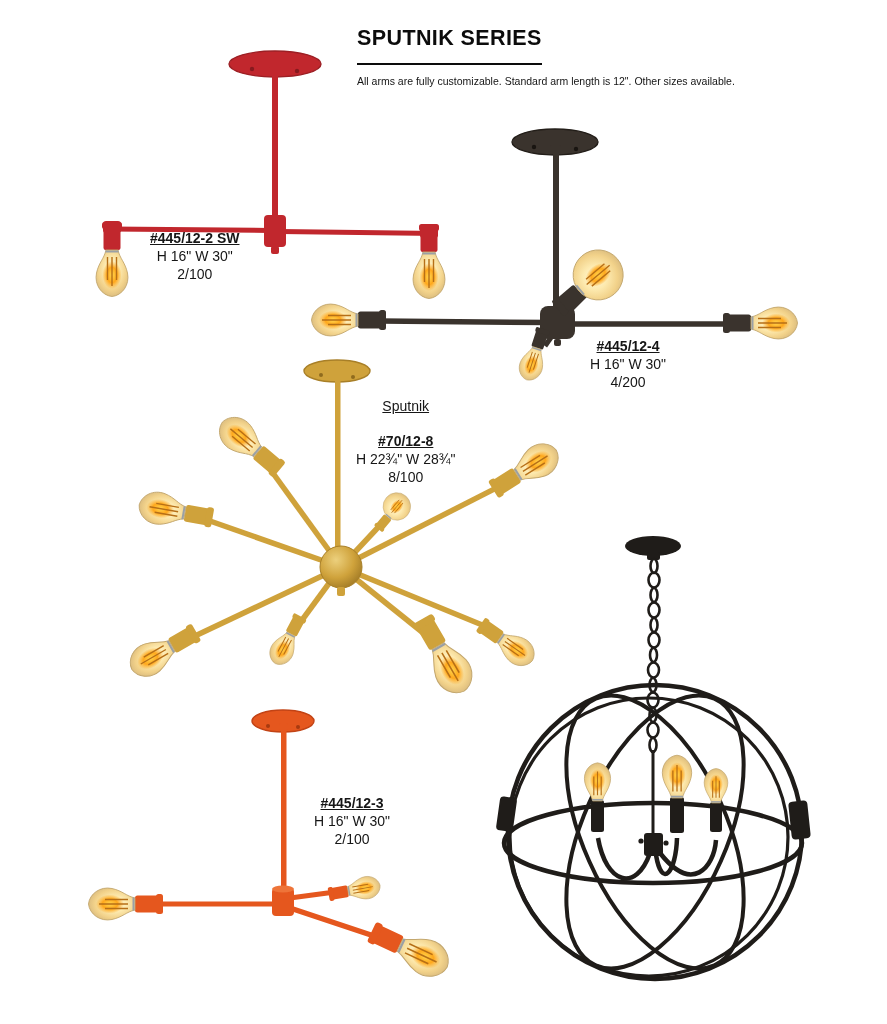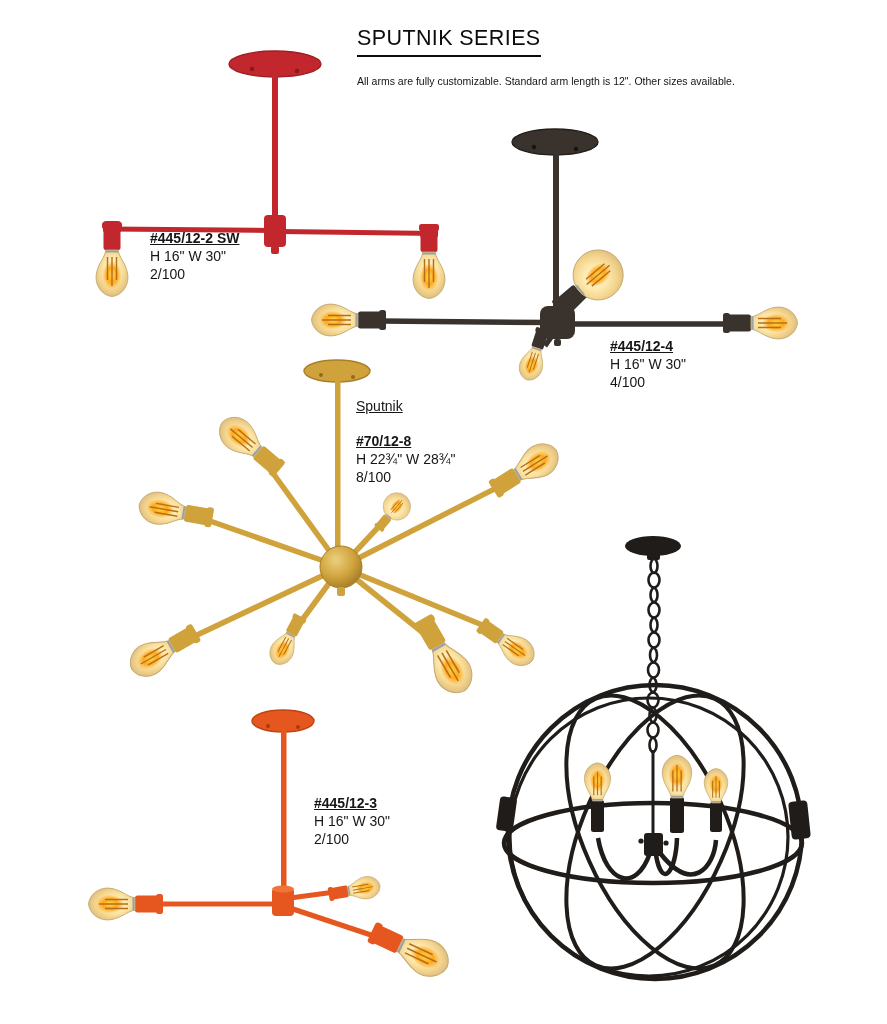--- a/index.html
+++ b/index.html
@@ -5,32 +5,33 @@
   * { margin:0; padding:0; box-sizing:border-box; }
   html,body { background:#ffffff; }
   body { font-family:"Liberation Sans", sans-serif; }
   .page {
     position:relative; width:887px; height:1024px; background:#ffffff;
     overflow:hidden; margin:0 auto;
   }
   svg.art { position:absolute; left:0; top:0; display:block; }
   .page-title {
     position:absolute; left:357px; top:26px;
-    font-size:21.5px; font-weight:normal; color:#0c0c0c;
+    font-size:21.5px; font-weight:bold; color:#0c0c0c;
     letter-spacing:0.4px;
-    border-bottom:2.4px solid #0c0c0c; padding-bottom:4px;
+    border-bottom:2.4px solid #0c0c0c; padding-bottom:12px;
     display:inline-block; white-space:nowrap;
   }
   .page-subtitle {
     position:absolute; left:357px; top:75px;
     font-size:10.5px; color:#141414; white-space:nowrap;
   }
   .label {
     position:absolute; color:#161616; font-size:14px; line-height:18px;
     white-space:nowrap;
+    text-align:center;
   }
   .label .name { font-weight:normal; text-decoration:underline; margin-bottom:17px; }
   .label .sku  { font-weight:bold; text-decoration:underline; }
 </style>
 </head>
 <body>
 
 <div class="page">
 
   <svg class="art" width="887" height="1024" viewBox="0 0 887 1024" role="img">
@@ -256,24 +257,24 @@
 
   <div class="page-title">SPUTNIK SERIES</div>
   <div class="page-subtitle">All arms are fully customizable. Standard arm length is 12". Other sizes available.</div>
 
   <div class="label" style="left:150px; top:229px">
     <div class="sku">#445/12-2 SW</div>
     <div class="dims">H 16" W 30"</div>
     <div class="qty">2/100</div>
   </div>
 
-  <div class="label" style="left:610px; top:337px">
+  <div class="label" style="left:590px; top:337px">
     <div class="sku">#445/12-4</div>
     <div class="dims">H 16" W 30"</div>
-    <div class="qty">4/100</div>
+    <div class="qty">4/200</div>
   </div>
 
   <div class="label" style="left:356px; top:397px">
     <div class="name">Sputnik</div>
     <div class="sku">#70/12-8</div>
     <div class="dims">H 22¾" W 28¾"</div>
     <div class="qty">8/100</div>
   </div>
 
   <div class="label" style="left:314px; top:794px">

